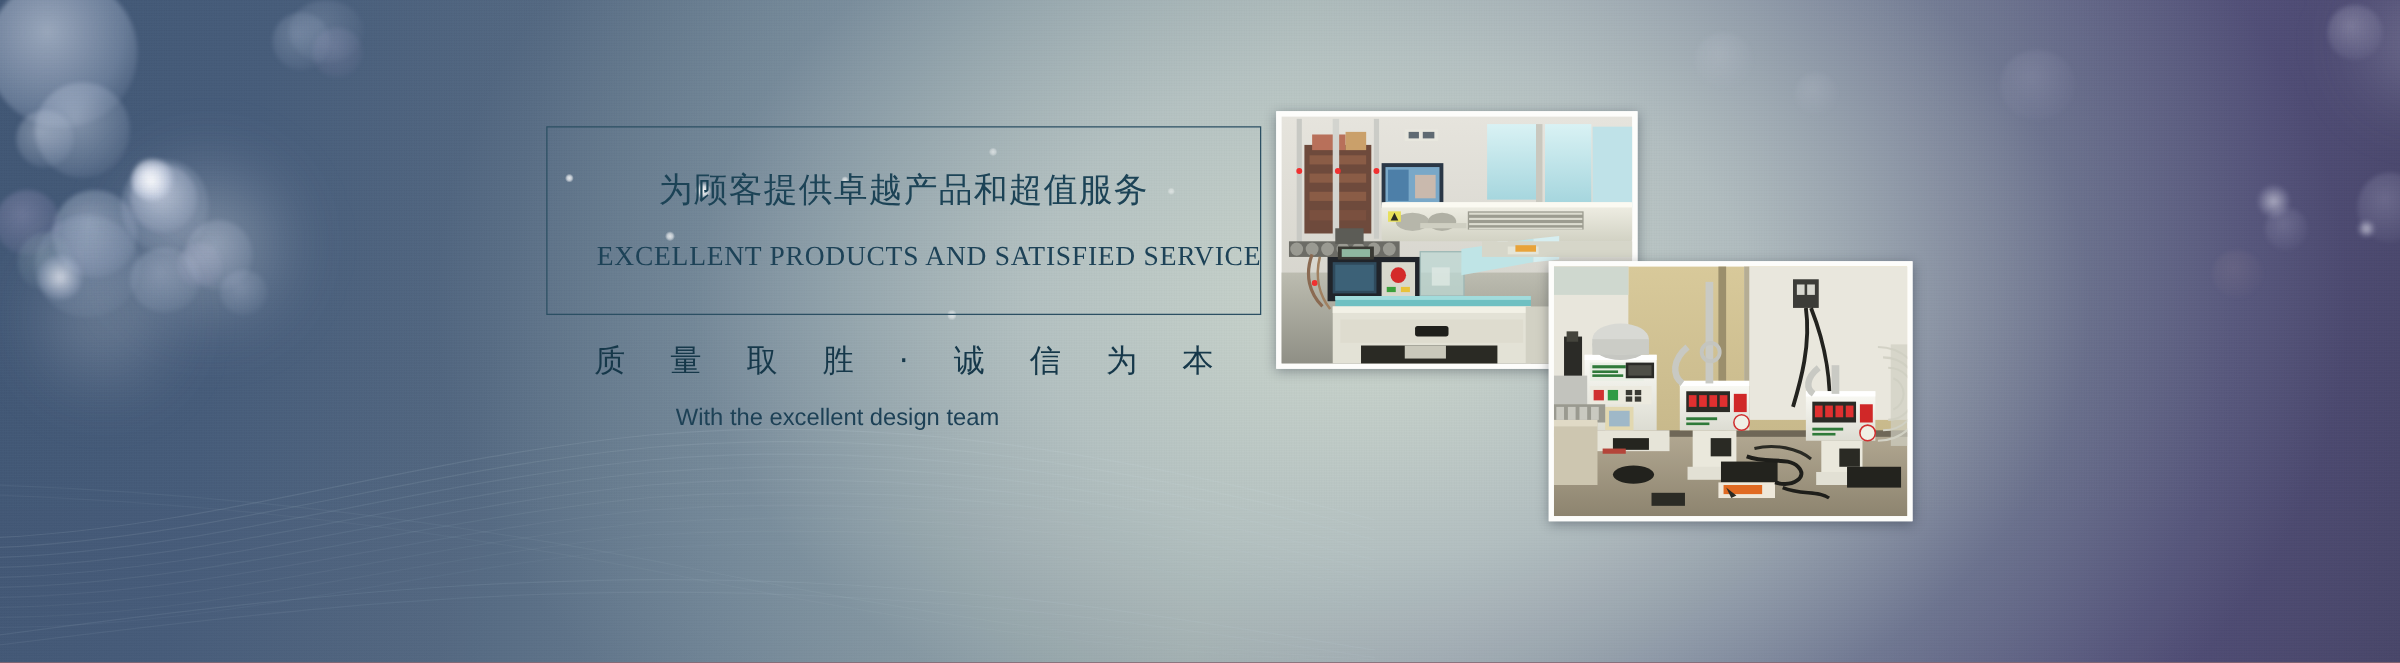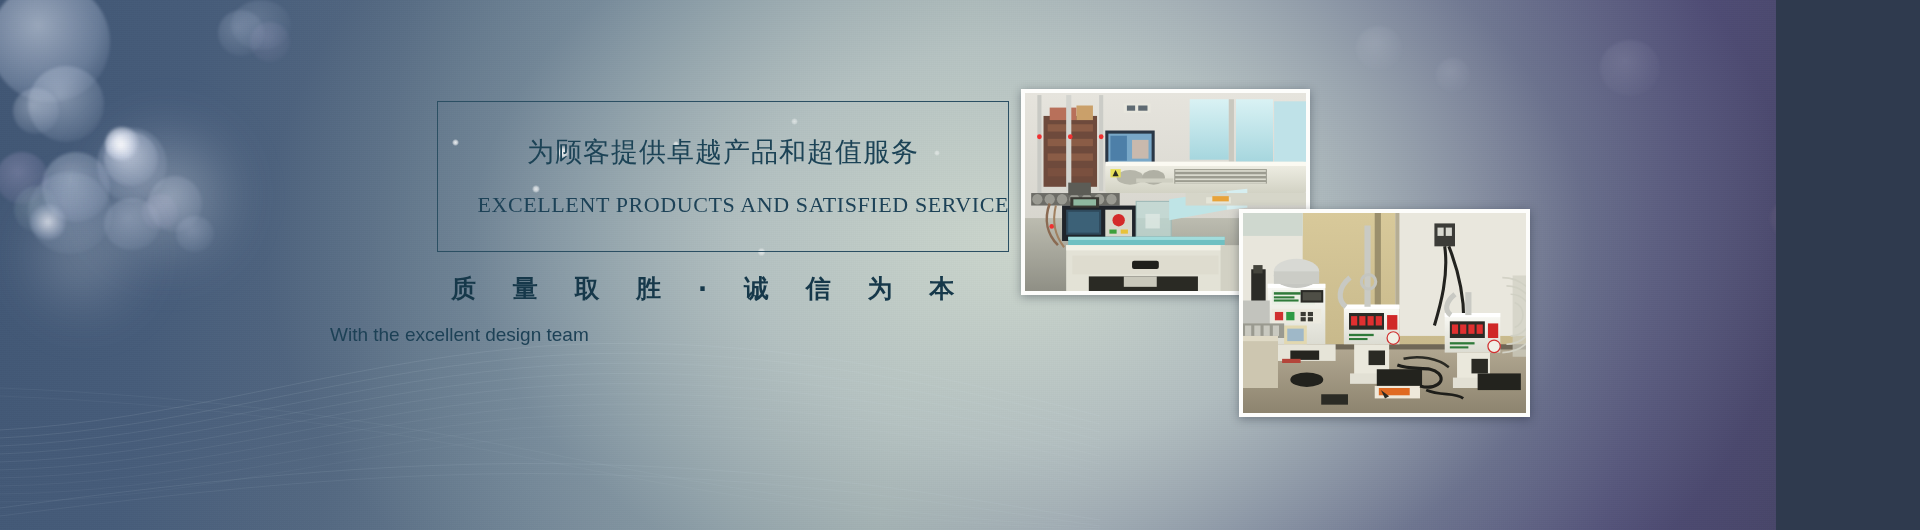--- a/index.html
+++ b/index.html
@@ -2,21 +2,21 @@
 <html><head>
 <meta charset="utf-8">
 <style>
   html, body {
     margin: 0;
     padding: 0;
     background: #2f3a4e;
   }
   .banner {
     position: relative;
-    width: 1776px;
+    width: 1920px;
     height: 530px;
     overflow: hidden;
     font-family: "Liberation Sans", sans-serif;
     background: #fca5a5;
   }
 
   
   .bg-base {
     position: absolute;
     inset: 0;
@@ -107,34 +107,34 @@
     font-size: 22px;
     letter-spacing: .6px;
     color: #1d4257;
     white-space: nowrap;
   }
   .slogan-cn {
     position: absolute;
     left: 437px;
     top: 272px;
     width: 572px;
+    text-align: center;
     font-size: 25px;
     letter-spacing: 14px;
     text-indent: 14px;
     color: #16384a;
     font-family: "DejaVu Sans", "Liberation Sans", sans-serif;
     white-space: nowrap;
-    font-weight: bold;
   }
   .paragraph {
     position: absolute;
     left: 330px;
     top: 320px;
     width: 680px;
-    text-align: left;
+    text-align: center;
     font-size: 19px;
     line-height: 29px;
     color: #1d4156;
     font-family: "Liberation Sans", sans-serif;
   }
   .paragraph .pl { display: block; white-space: nowrap; }
 
   
   .photo {
     position: absolute;

